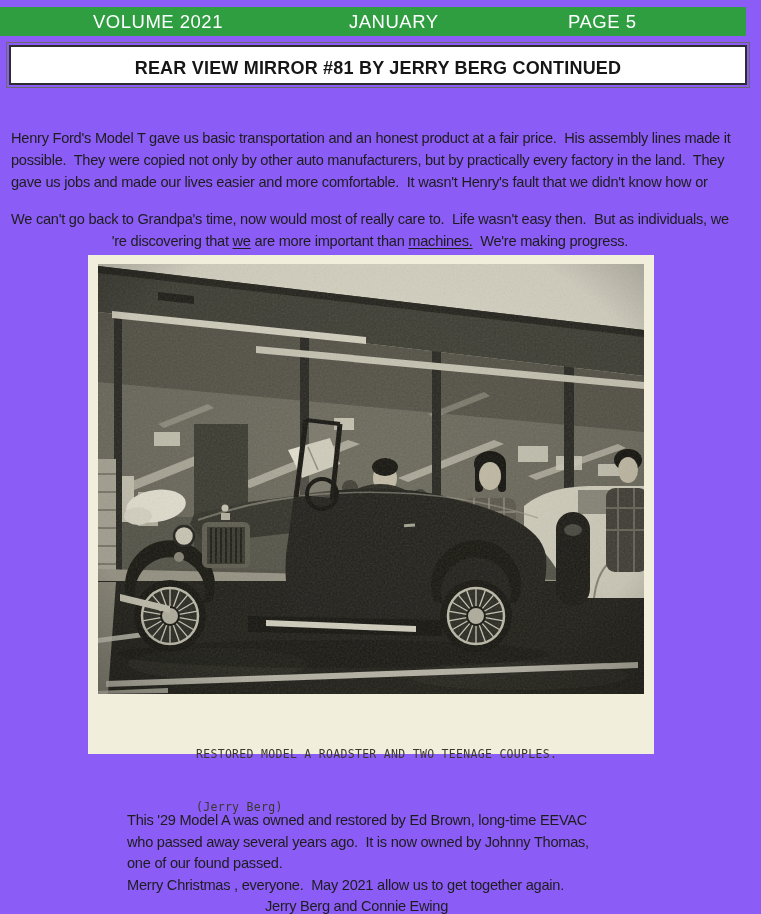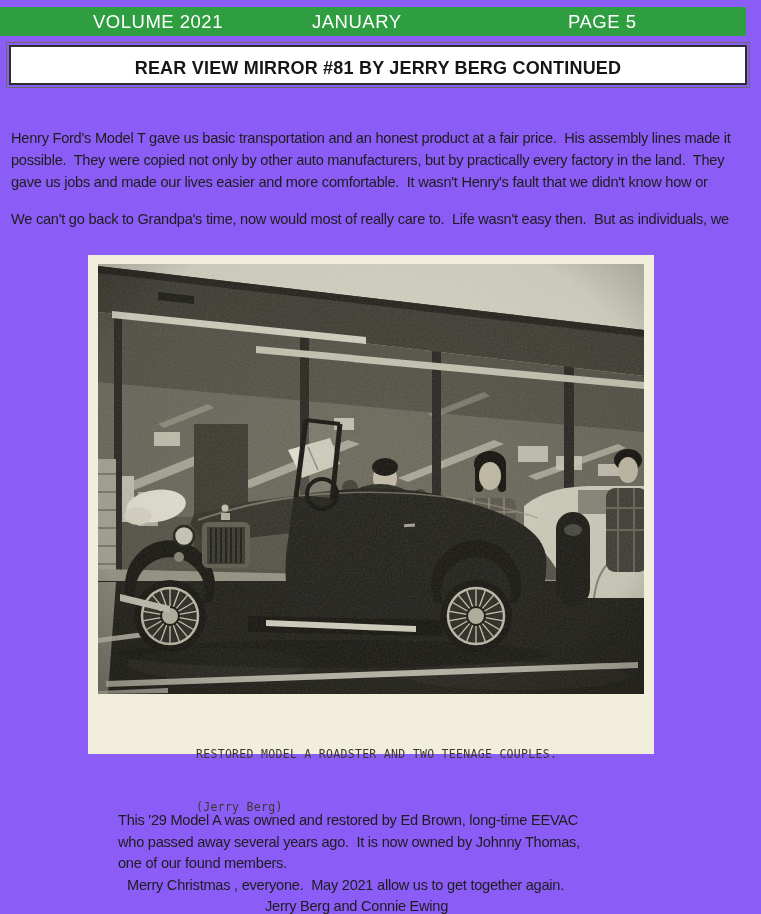--- a/index.html
+++ b/index.html
@@ -8,37 +8,37 @@
     font-family:"Liberation Sans","DejaVu Sans",sans-serif;color:#222;padding-left:32px;
   }
   
   .green-bar{
     position:absolute;left:0;top:7px;width:746px;height:29px;
     background:#2f9e41;border-radius:1px;
   }
   .green-bar span{
     position:absolute;top:4px;color:#ffffff;font-size:18.5px;letter-spacing:.5px;
   }
-  .hv{left:93px;} .hm{left:312px;} .hp{left:568px;}
+  .hv{left:93px;} .hm{left:349px;} .hp{left:568px;}
   
   .title-box{
     position:absolute;left:9px;top:45px;width:738px;height:40px;
     background:#ffffff;border:2px solid #2e2e2e;outline:1px solid #6a6a6a;outline-offset:2px;
     box-sizing:border-box;
   }
   .title-box .title{
     margin-top:11px;text-align:center;font-weight:bold;font-size:18px;color:#161616;
     letter-spacing:.2px;
   }
   
   .para{position:absolute;font-size:14.6px;line-height:22px;letter-spacing:-.25px;color:#1d1d1d;margin-top:24px;}
   .line{white-space:pre;}
   .p1{left:11px;top:103px;}
   .p2{left:11px;top:184px;text-align:center;}
-  .p3{left:118px;top:786px;line-height:21.5px;}
+  .p3{left:127px;top:786px;line-height:21.5px;}
   .u{text-decoration:underline;text-underline-offset:2px;}
   .closing{position:absolute;left:127px;top:875px;font-size:14.6px;line-height:20.5px;
     letter-spacing:-.25px;color:#1d1d1d;}
   .closing .line2{margin-left:138px;}
   
   .photo-scan{
     position:absolute;left:88px;top:255px;width:566px;height:499px;
     background:#f1eedb;
   }
   .photo{position:absolute;left:10px;top:9px;width:546px;height:430px;overflow:hidden;}
@@ -65,20 +65,21 @@
   </div>
 
   <div class="para p1">
     <div class="line">Henry Ford's Model T gave us basic transportation and an honest product at a fair price.  His assembly lines made it</div>
     <div class="line">possible.  They were copied not only by other auto manufacturers, but by practically every factory in the land.  They</div>
     <div class="line">gave us jobs and made our lives easier and more comfortable.  It wasn't Henry's fault that we didn't know how or</div>
   </div>
 
   <div class="para p2">
     <div class="line">We can't go back to Grandpa's time, now would most of really care to.  Life wasn't easy then.  But as individuals, we</div>
+    <div class="line"><span>'re discovering that </span><span class="u">we</span><span> are more important than </span><span class="u">machines.</span><span>  We're making progress.</span></div>
   </div>
 
   <div class="photo-scan">
     <div class="photo">
       <svg viewBox="0 0 546 430" width="546" height="430" xmlns="http://www.w3.org/2000/svg">
         <defs>
           <filter id="grain" x="0" y="0" width="100%" height="100%">
             <feTurbulence type="fractalNoise" baseFrequency="0.55" numOctaves="2" stitchTiles="stitch"></feTurbulence>
             <feColorMatrix type="saturate" values="0"></feColorMatrix>
           </filter>
@@ -281,21 +282,21 @@
     </div>
     <div class="caption">
       <div>RESTORED MODEL A ROADSTER AND TWO TEENAGE COUPLES.</div>
       <div>(Jerry Berg)</div>
     </div>
   </div>
 
   <div class="para p3">
     <div class="line">This '29 Model A was owned and restored by Ed Brown, long-time EEVAC</div>
     <div class="line">who passed away several years ago.  It is now owned by Johnny Thomas,</div>
-    <div class="line">one of our found members.</div>
+    <div class="line">one of our found passed.</div>
   </div>
 
   <div class="closing">
     <div class="line">Merry Christmas , everyone.  May 2021 allow us to get together again.</div>
     <div class="line line2">Jerry Berg and Connie Ewing</div>
   </div>
 
 </div>
 
 </body></html>

